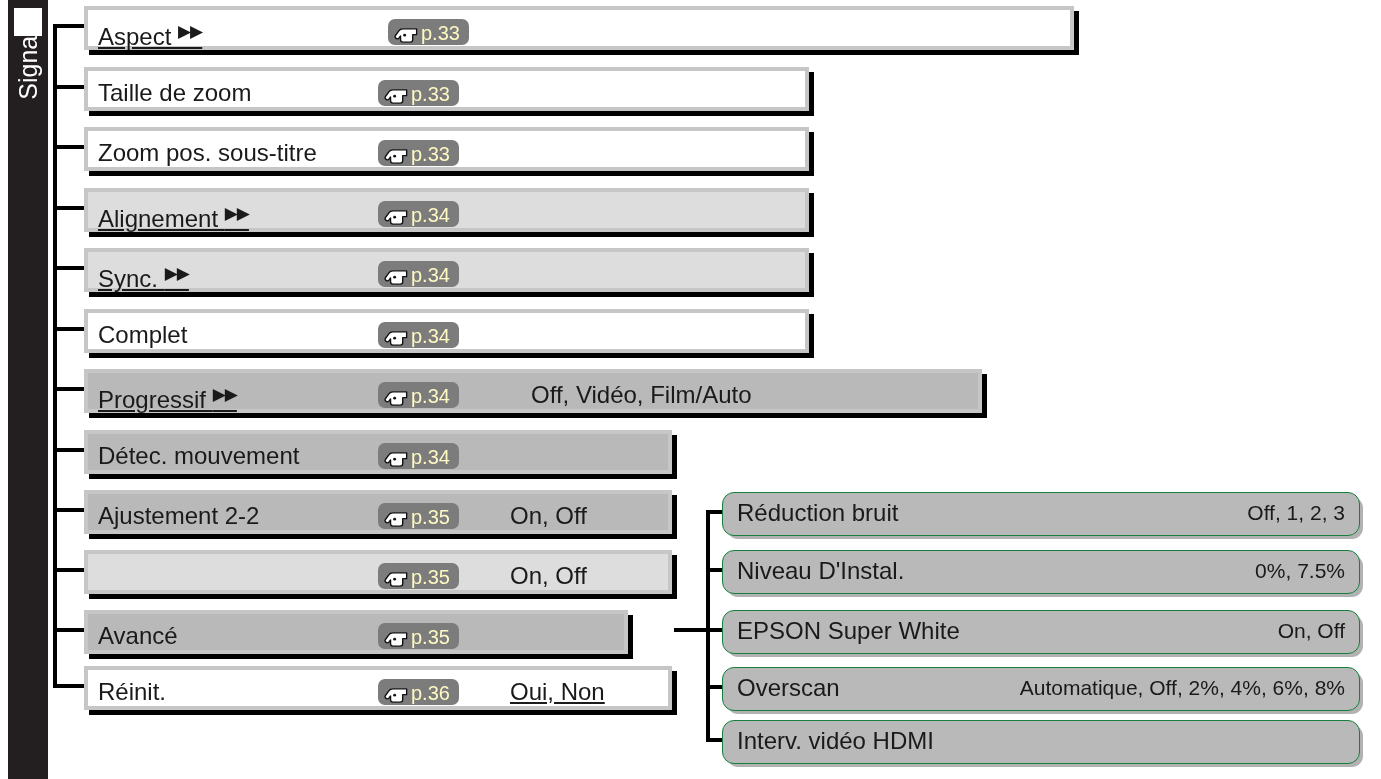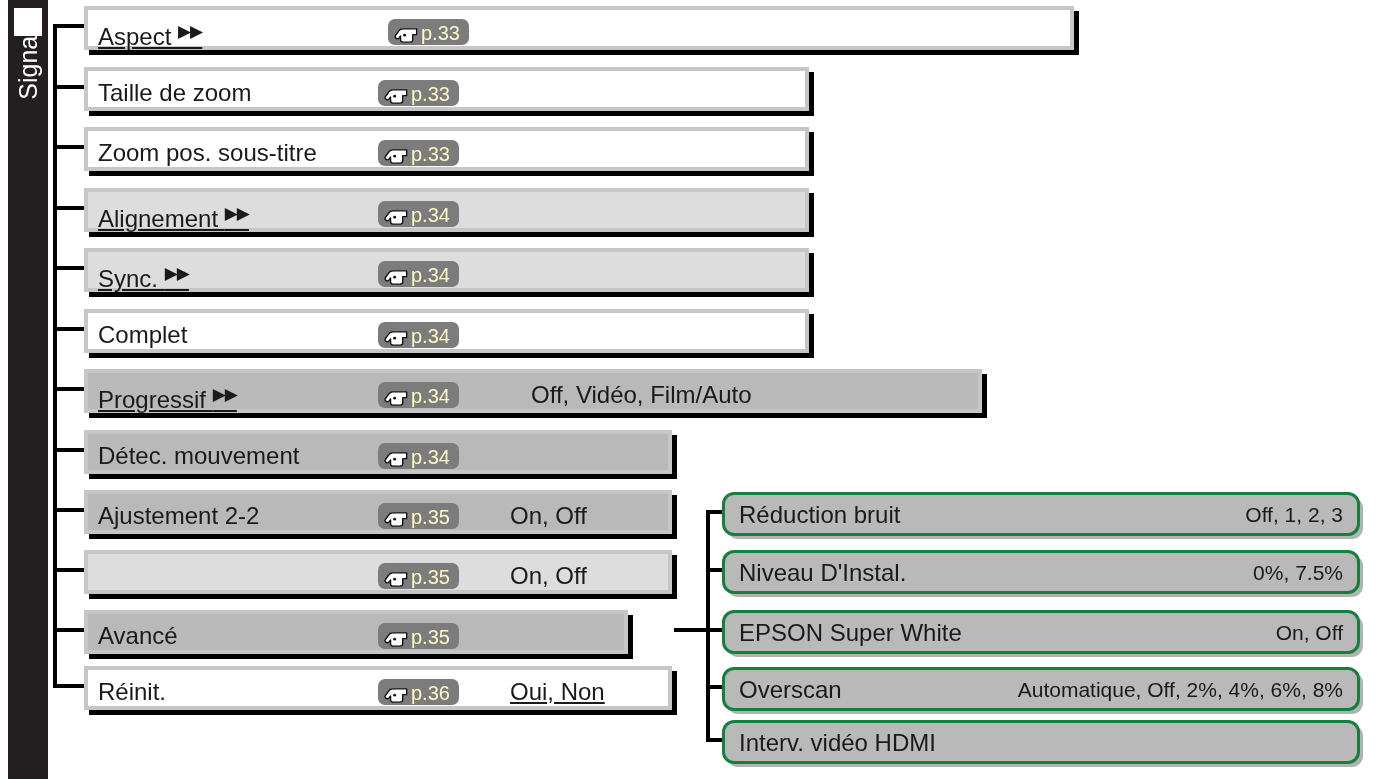--- a/index.html
+++ b/index.html
@@ -64,21 +64,21 @@
     position:absolute;top:0;height:44px;line-height:44px;
     font-size:24px;color:#1a1a1a;white-space:nowrap;
   }
 
   
   .rbox{
     position:absolute;
     box-sizing:border-box;
     height:44px;
     background:#b9b9b9;
-    border:3px solid #15803d;
+    border:1px solid #15803d;
     border-radius:12px;
     box-shadow:4px 4px 0 -1px rgba(0,0,0,0.30);
   }
   .rbox .rlabel{
     position:absolute;left:14px;top:0;height:40px;line-height:40px;
     font-size:24px;color:#1a1a1a;white-space:nowrap;
   }
   .rbox .ropts{
     position:absolute;right:14px;top:0;height:40px;line-height:40px;
     font-size:21px;color:#1a1a1a;white-space:nowrap;

